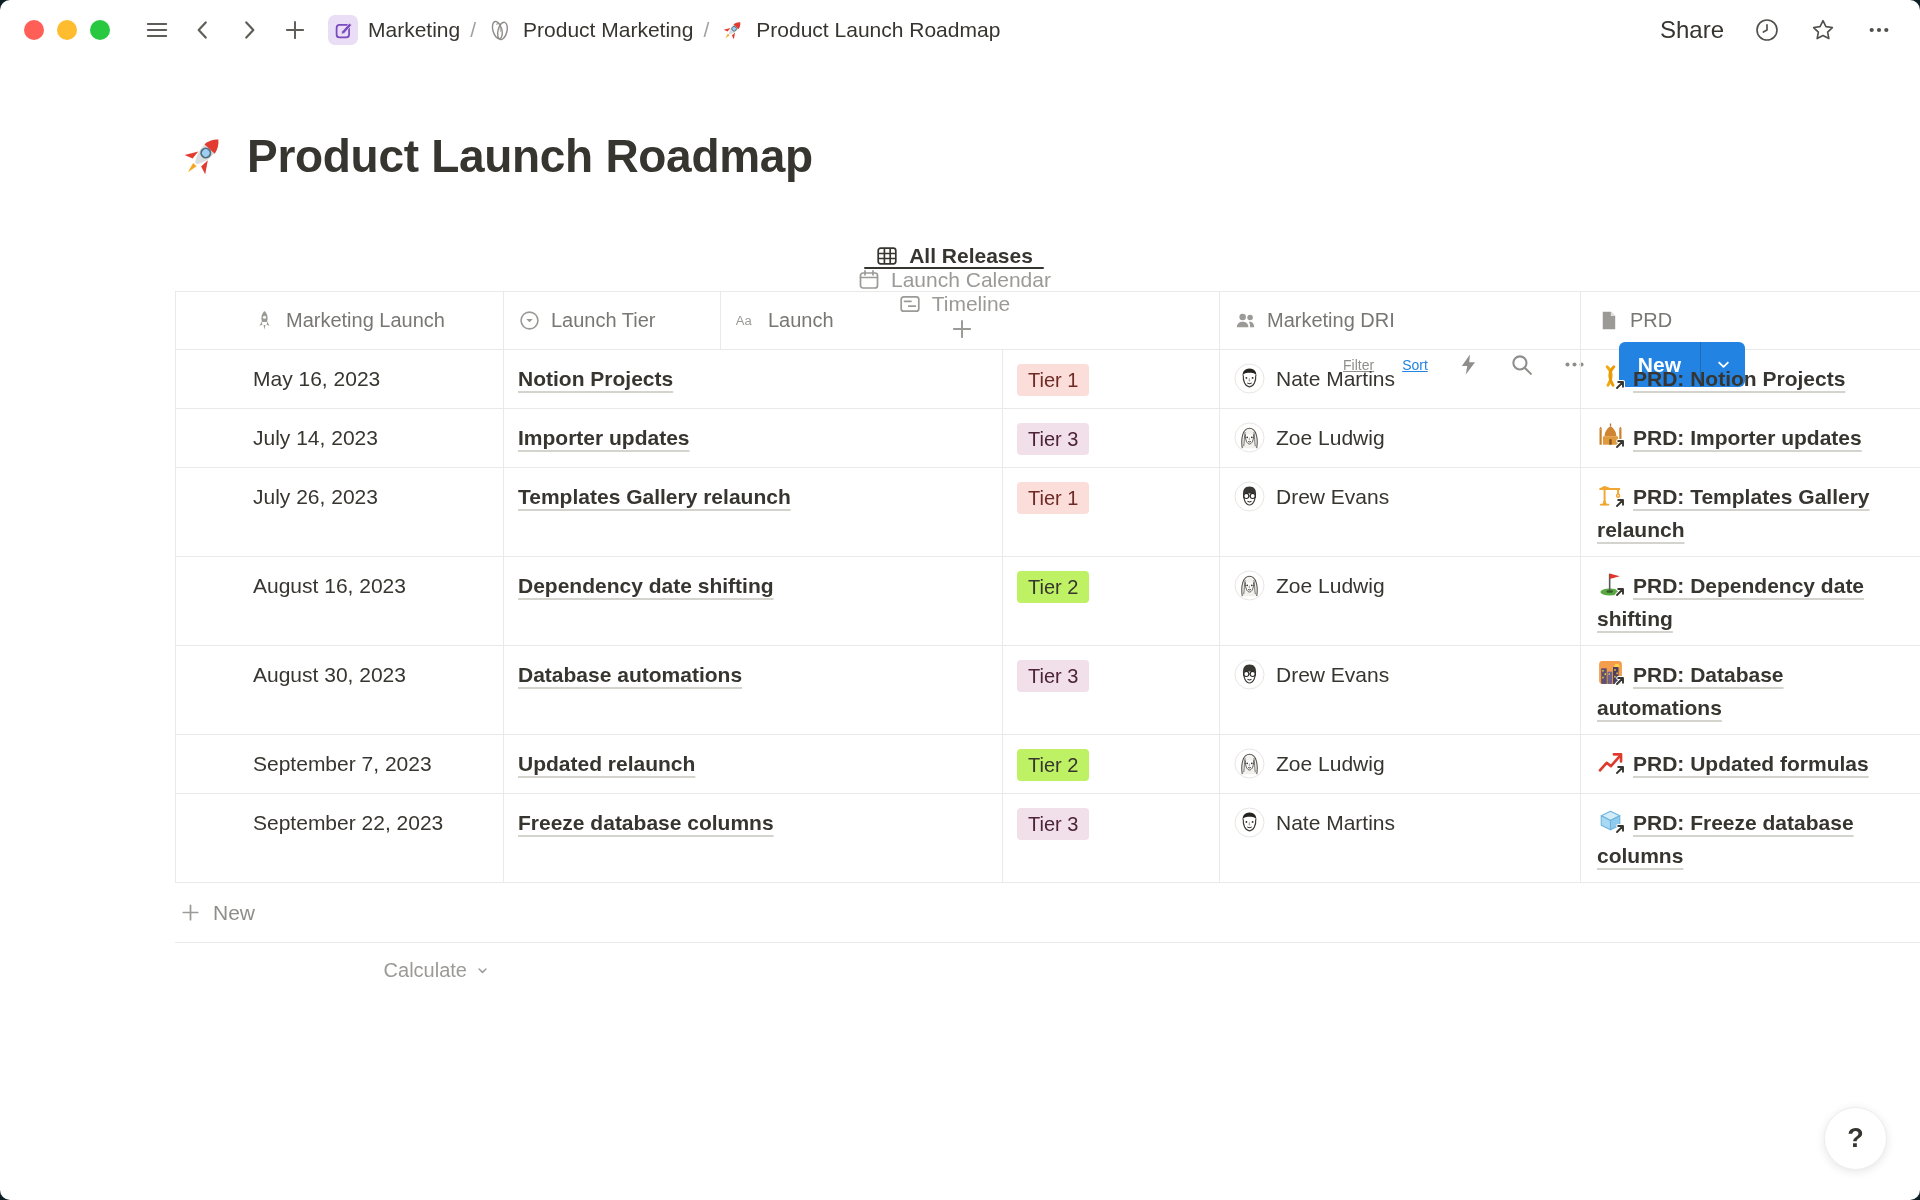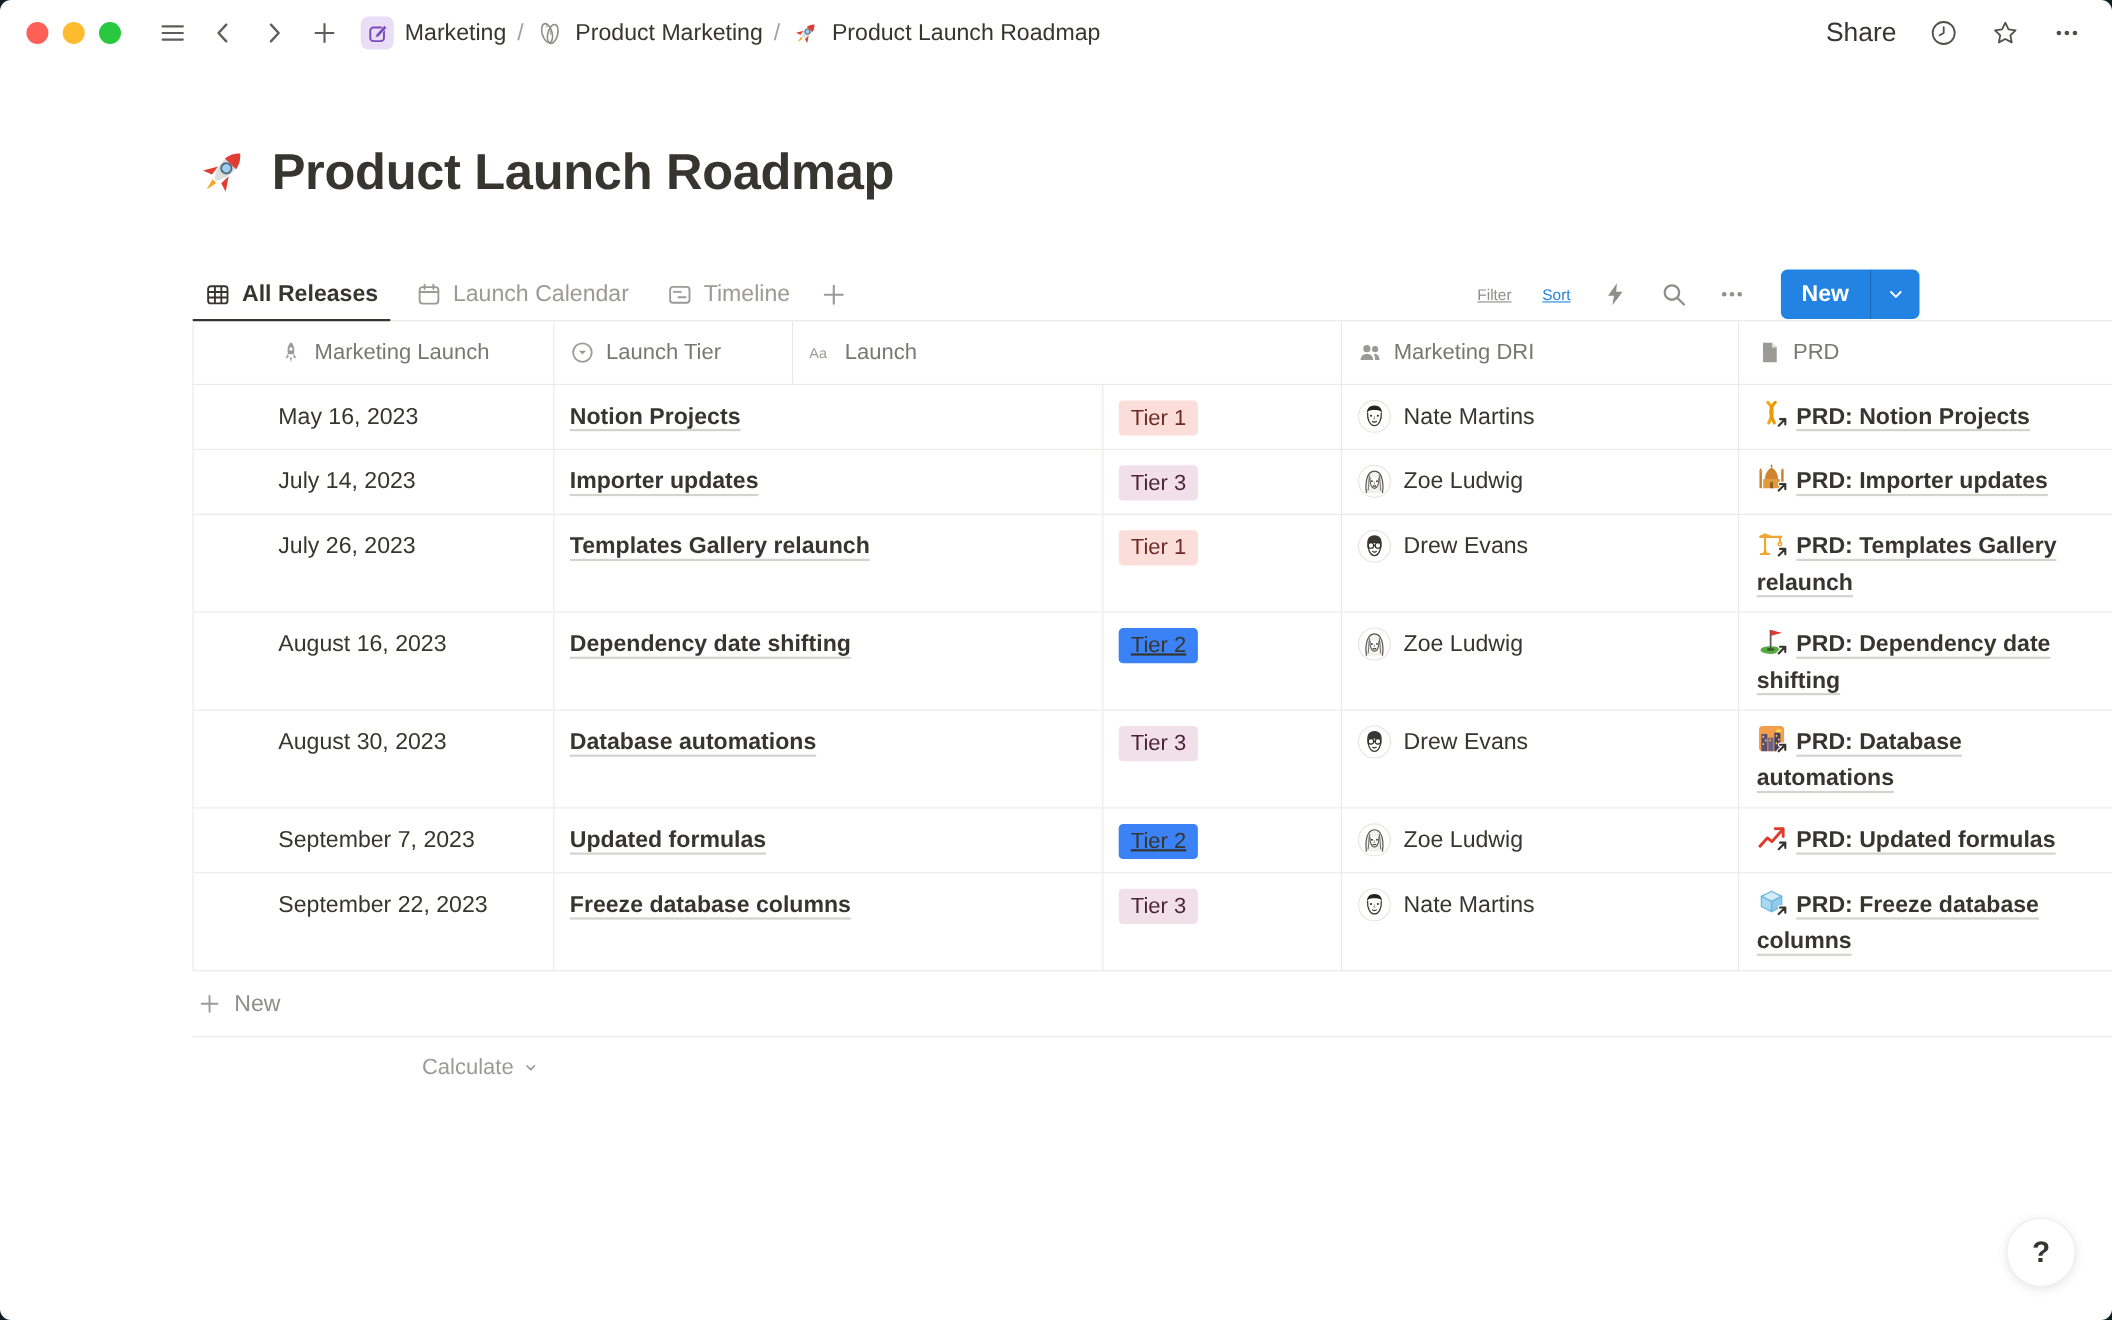--- a/index.html
+++ b/index.html
@@ -30,21 +30,21 @@
   .topbar-right .tb-ico{margin:0;color:#514F4B;}
 
   
   .content{padding:0 175px;position:relative;}
   .page-title{display:flex;align-items:center;gap:17px;margin-top:60px;height:72px;}
   .title-emoji{width:55px;height:55px;flex:none;}
   .title-emoji svg{width:100%;height:100%;display:block;}
   .page-title h1{font-size:46px;font-weight:700;margin:0;letter-spacing:-0.3px;color:#37352F;}
 
   
-  .views-row{display:flex;align-items:center;margin-top:52px;height:48px;border-bottom:1px solid #E9E9E7;margin-right:-175px;padding-right:175px;box-sizing:border-box;}
+  .views-row{display:flex;align-items:center;margin-top:52px;height:48px;border-bottom:1px solid #E9E9E7;margin-right:-175px;padding-right:175px;box-sizing:border-box;flex-direction:column;}
   .vtab{display:flex;align-items:center;gap:10px;font-size:21px;color:#9B9A97;padding:0 11px;height:100%;margin-right:12px;position:relative;cursor:pointer;}
   .vtab .ico{width:24px;height:24px;}
   .vtab .ico svg{width:100%;height:100%;display:block;}
   .vtab.active{color:#37352F;font-weight:600;}
   .vtab.active::after{content:"";position:absolute;left:0;right:0;bottom:-1px;height:2.5px;background:#37352F;border-radius:1px;}
   .add-view{width:26px;height:26px;color:#9B9A97;margin-left:4px;cursor:pointer;}
   .add-view svg{width:100%;height:100%;display:block;}
   .toolbar{margin-left:auto;display:flex;align-items:center;gap:28px;}
   .tb-text{font-size:14px;color:#8F8E8B;cursor:pointer;text-decoration:underline;}
   .tb-text.sort{color:#2383E2;}
@@ -64,21 +64,21 @@
   .c2{width:499px;}
   .c3{width:217px;}
   .c4{width:361px;}
   .c5{width:339px;border-right:none;padding-right:28px;padding-left:16px;}
   .thead .cell{display:flex;align-items:center;gap:10px;color:#787774;font-size:20px;min-height:57px;padding-top:0;padding-bottom:0;}
   .prop-ico{width:23px;height:23px;color:#9B9A97;flex:none;}
   .prop-ico svg{width:100%;height:100%;display:block;}
   .link-text{font-weight:600;color:#37352F;text-decoration:underline;text-decoration-color:#D5D3CD;text-decoration-thickness:1.5px;text-underline-offset:5px;cursor:pointer;margin-top:40px;}
   .tag{display:inline-block;border-radius:4px;padding:2px 11px;font-size:20px;line-height:28px;vertical-align:top;margin-top:2px;cursor:pointer;}
   .tag-red{background:#FBDDDA;color:#6E2B25;}
-  .tag-gray{background:#3b82f6;color:#37352F;text-decoration:underline;}
+  .tag-gray{background:#bef264;color:#37352F;}
   .tag-pink{background:#F1DFEA;color:#4C2337;}
   .dri{display:flex;align-items:center;gap:11px;height:33px;cursor:pointer;}
   .avatar{width:31px;height:31px;border-radius:50%;overflow:hidden;flex:none;}
   .avatar svg{width:100%;height:100%;display:block;}
   .prd-ico-wrap{display:inline-block;width:36px;height:27px;position:relative;vertical-align:-4px;}
   .prd-ico-wrap .emoji{position:absolute;left:0;top:0;width:27px;height:27px;}
   .prd-ico-wrap .emoji svg{width:100%;height:100%;display:block;}
   .prd-ico-wrap .arrow{position:absolute;left:16px;top:15px;width:14px;height:14px;}
   .prd-ico-wrap .arrow svg{width:100%;height:100%;display:block;}
 
@@ -562,21 +562,21 @@
                     <path d="M4 10l6-6M5.2 4H10v4.8" stroke="#37352F" stroke-width="1.9"></path>
                   </svg>
                 </span>
       </span><span class="link-text">PRD: Database automations</span>
     </div>
   </div>
 
   <div class="trow">
     <div class="cell c1">September 7, 2023</div>
     <div class="cell c2">
-      <span class="link-text">Updated formulas</span>
+      <span class="link-text">Updated relaunch</span>
     </div>
     <div class="cell c3">
       <span class="tag tag-gray">Tier 2</span>
     </div>
     <div class="cell c4">
       <span class="dri">
         <span class="avatar">
                   <svg viewBox="0 0 32 32">
                     <circle cx="16" cy="16" r="15.4" fill="#fff"></circle>
                     <circle cx="16" cy="16" r="15" fill="none" stroke="#E6E4E1"></circle>

